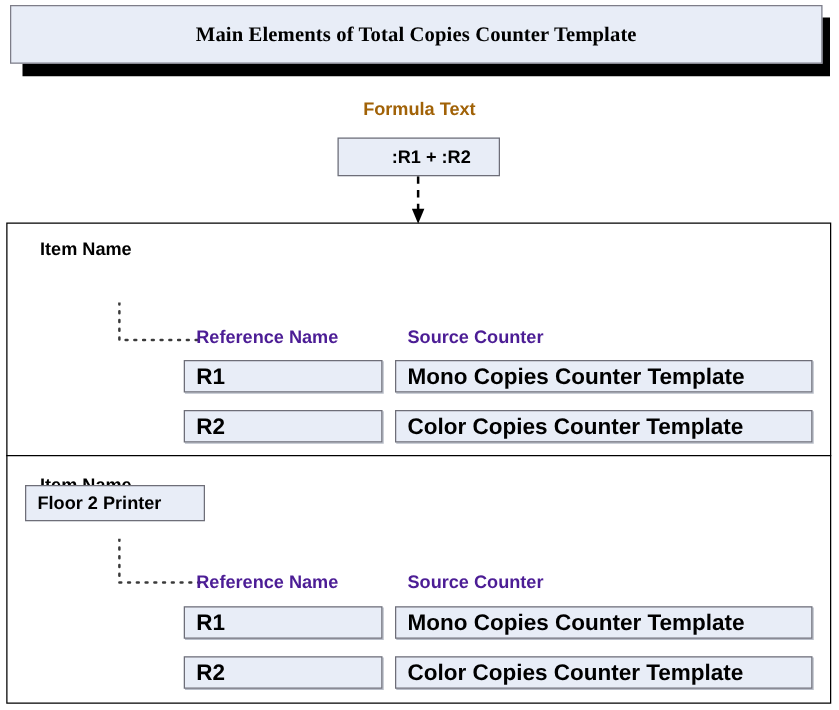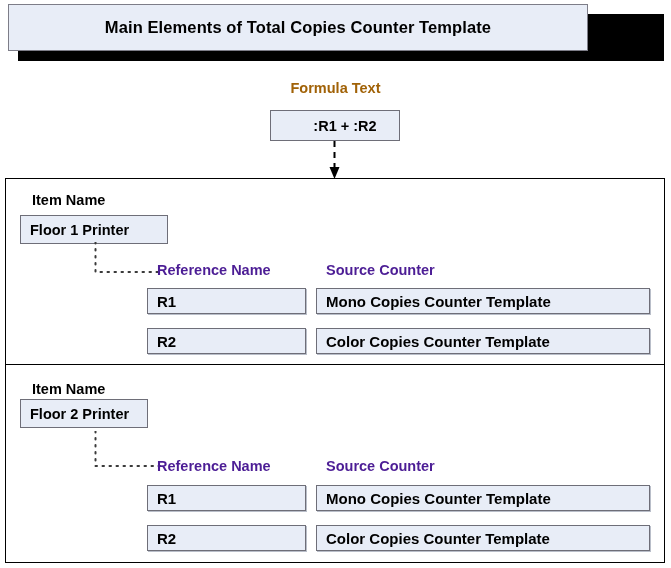--- a/index.html
+++ b/index.html
@@ -22,28 +22,29 @@
     left: 18px;
     top: 14px;
     width: 646px;
     height: 47px;
     background: #000000;
   }
   #title-box {
     position: absolute;
     left: 8px;
     top: 4px;
-    width: 580px;
+    width: 650px;
     height: 47px;
     background: #e8edf7;
     border: 1px solid #7d7d88;
     box-sizing: border-box;
     display: flex;
     align-items: center;
     justify-content: center;
+    font-family: Liberation Serif, serif;
   }
   #title-text {
     font-size: 16.5px;
     font-weight: bold;
     color: #000000;
     letter-spacing: 0.1px;
   }
 
   
   #formula-label {
@@ -129,21 +130,21 @@
   }
 
   .cell-box {
     position: absolute;
     background: #e8edf7;
     border: 1px solid #6e6e78;
     box-sizing: border-box;
     display: flex;
     align-items: center;
     padding-left: 9px;
-    font-size: 15px;
+    font-size: 18px;
     font-weight: bold;
     color: #000000;
     box-shadow: 1px 1px 0 0 #b9bec9;
   }
 
   .connector {
     position: absolute;
   }
 </style>
 </head>
@@ -160,39 +161,38 @@
 </div>
 <svg id="formula-arrow" viewBox="0 0 30 38">
   <line x1="14.5" y1="0" x2="14.5" y2="28" stroke="#000000" stroke-width="2" stroke-dasharray="6,5"></line>
   <polygon points="14.5,38 9.5,26 19.5,26" fill="#000000"></polygon>
 </svg>
 
 <div id="outer-frame"></div>
 
 <div class="section" id="section-1">
   <div class="item-name-label" style="left:27px; top:14px;">Item Name</div>
-  <div class="item-box" style="left:15px; top:37px; width:148px; height:29px;">Floor 1 Printer</div>
 
   <svg class="connector" style="left:60px; top:64px; width:120px; height:36px;" viewBox="0 0 120 36">
     <path d="M 30.5 0 L 30.5 30 L 95 30" fill="none" stroke="#3a3a3a" stroke-width="2" stroke-dasharray="1.5,5.5" stroke-linecap="round"></path>
   </svg>
 
   <div class="col-header" style="left:152px; top:84px;">Reference Name</div>
   <div class="col-header" style="left:321px; top:84px;">Source Counter</div>
 
   <div class="cell-box" style="left:142px; top:110px; width:159px; height:26px;">R1</div>
   <div class="cell-box" style="left:311px; top:110px; width:334px; height:26px;">Mono Copies Counter Template</div>
 
   <div class="cell-box" style="left:142px; top:150px; width:159px; height:26px;">R2</div>
   <div class="cell-box" style="left:311px; top:150px; width:334px; height:26px;">Color Copies Counter Template</div>
 </div>
 
 <div class="section" id="section-2">
   <div class="item-name-label" style="left:27px; top:16px;">Item Name</div>
-  <div class="item-box" style="left:15px; top:34px; width:128px; height:29px;">Floor 2 Printer</div>
+  <div class="item-box" style="left:15px; top:23px; width:144px; height:29px;">Floor 2 Printer</div>
 
   <svg class="connector" style="left:60px; top:66px; width:120px; height:42px;" viewBox="0 0 120 42">
     <path d="M 30.5 0 L 30.5 35 L 95 35" fill="none" stroke="#3a3a3a" stroke-width="2" stroke-dasharray="1.5,5.5" stroke-linecap="round"></path>
   </svg>
 
   <div class="col-header" style="left:152px; top:93px;">Reference Name</div>
   <div class="col-header" style="left:321px; top:93px;">Source Counter</div>
 
   <div class="cell-box" style="left:142px; top:120px; width:159px; height:26px;">R1</div>
   <div class="cell-box" style="left:311px; top:120px; width:334px; height:26px;">Mono Copies Counter Template</div>

